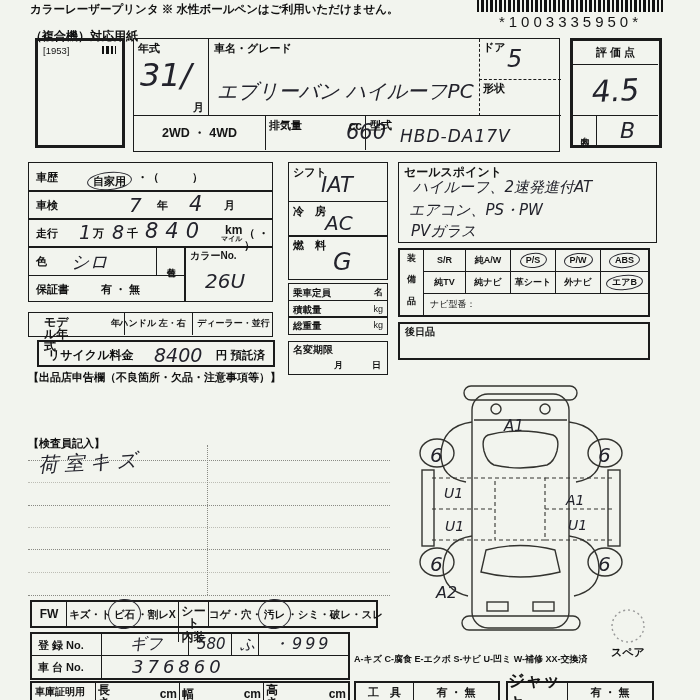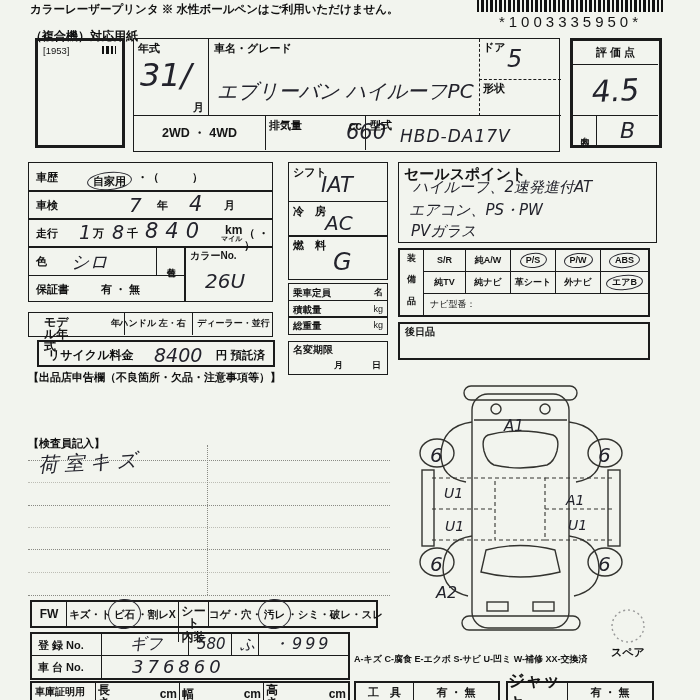--- a/index.html
+++ b/index.html
@@ -162,21 +162,21 @@
     <span class="abs sm" style="left:4px;top:4px;font-size:9.5px;">総重量</span>
     <span class="abs sm" style="right:4px;top:4px;font-weight:normal;">kg</span>
   </div>
   <div class="box" style="left:288px;top:341px;width:100px;height:34px;">
     <span class="abs sm" style="left:4px;top:3px;font-size:10px;">名変期限</span>
     <span class="abs sm" style="left:45px;bottom:4px;">月</span>
     <span class="abs sm" style="right:6px;bottom:4px;">日</span>
   </div>
 
   <div class="box" style="left:398px;top:162px;width:259px;height:81px;">
-    <span class="abs sm" style="left:5px;top:3px;font-size:15px;">セールスポイント</span>
+    <span class="abs sm" style="left:5px;top:3px;font-size:12px;">セールスポイント</span>
     <span class="abs hw" style="left:14px;top:17px;font-size:15px;white-space:nowrap;">ハイルーフ、2速発進付AT</span>
     <span class="abs hw" style="left:10px;top:40px;font-size:15px;white-space:nowrap;">エアコン、PS・PW</span>
     <span class="abs hw" style="left:12px;top:61px;font-size:15px;white-space:nowrap;">PVガラス</span>
   </div>
 
   <div class="box med" style="left:398px;top:248px;width:252px;height:69px;">
     <div class="cell br" style="left:0;top:0;width:24px;height:65px;">
       <span class="abs sm" style="left:7px;top:4px;">装</span>
       <span class="abs sm" style="left:7px;top:25px;">備</span>
       <span class="abs sm" style="left:7px;top:47px;">品</span>

